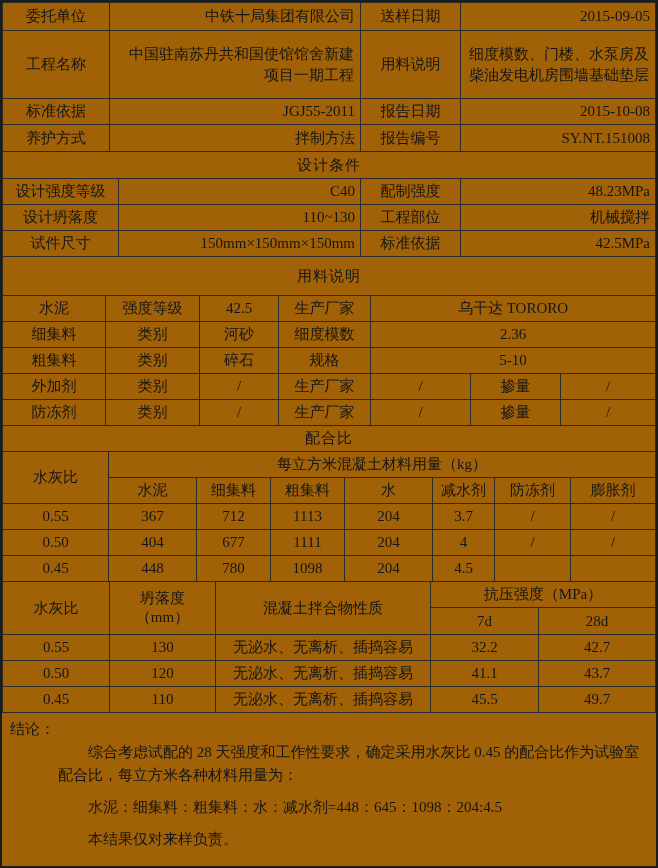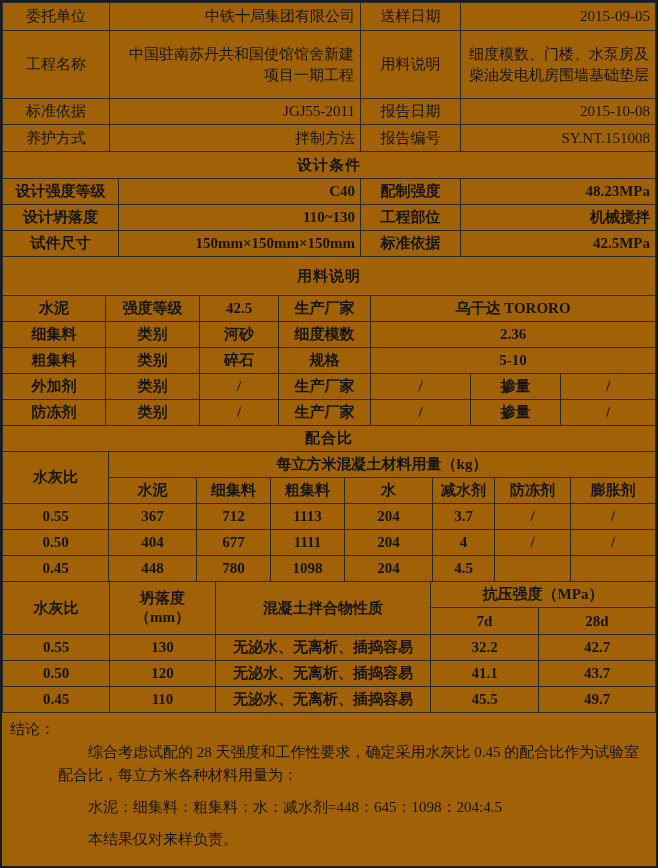--- a/index.html
+++ b/index.html
@@ -14,21 +14,21 @@
     height: 868px;
     border: 2px solid #1c1c1c;
     background: #a16207;
     overflow: hidden;
   }
   table.t {
     width: 100%;
     border-collapse: collapse;
     table-layout: fixed;
   }
-  table.t + table.t { margin-top: -1px; font-weight: bold; }
+  table.t + table.t { margin-top: -1px; }
   .t td {
     border: 1px solid #2a2a2a;
     font-size: 15px;
     text-align: center;
     vertical-align: middle;
     padding: 1px 5px;
     overflow: hidden;
   }
   .t td.left { text-align: right; padding-left: 8px; }
   .t td.wrap { line-height: 21px; padding: 3px 6px; }

